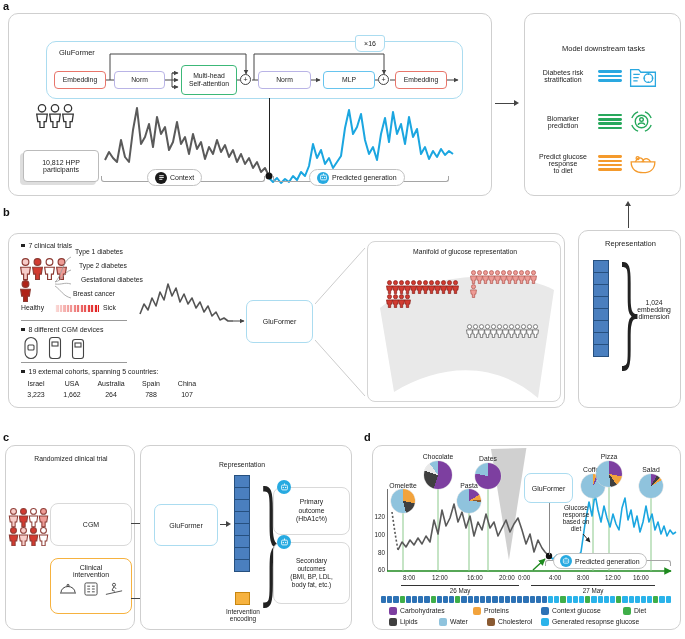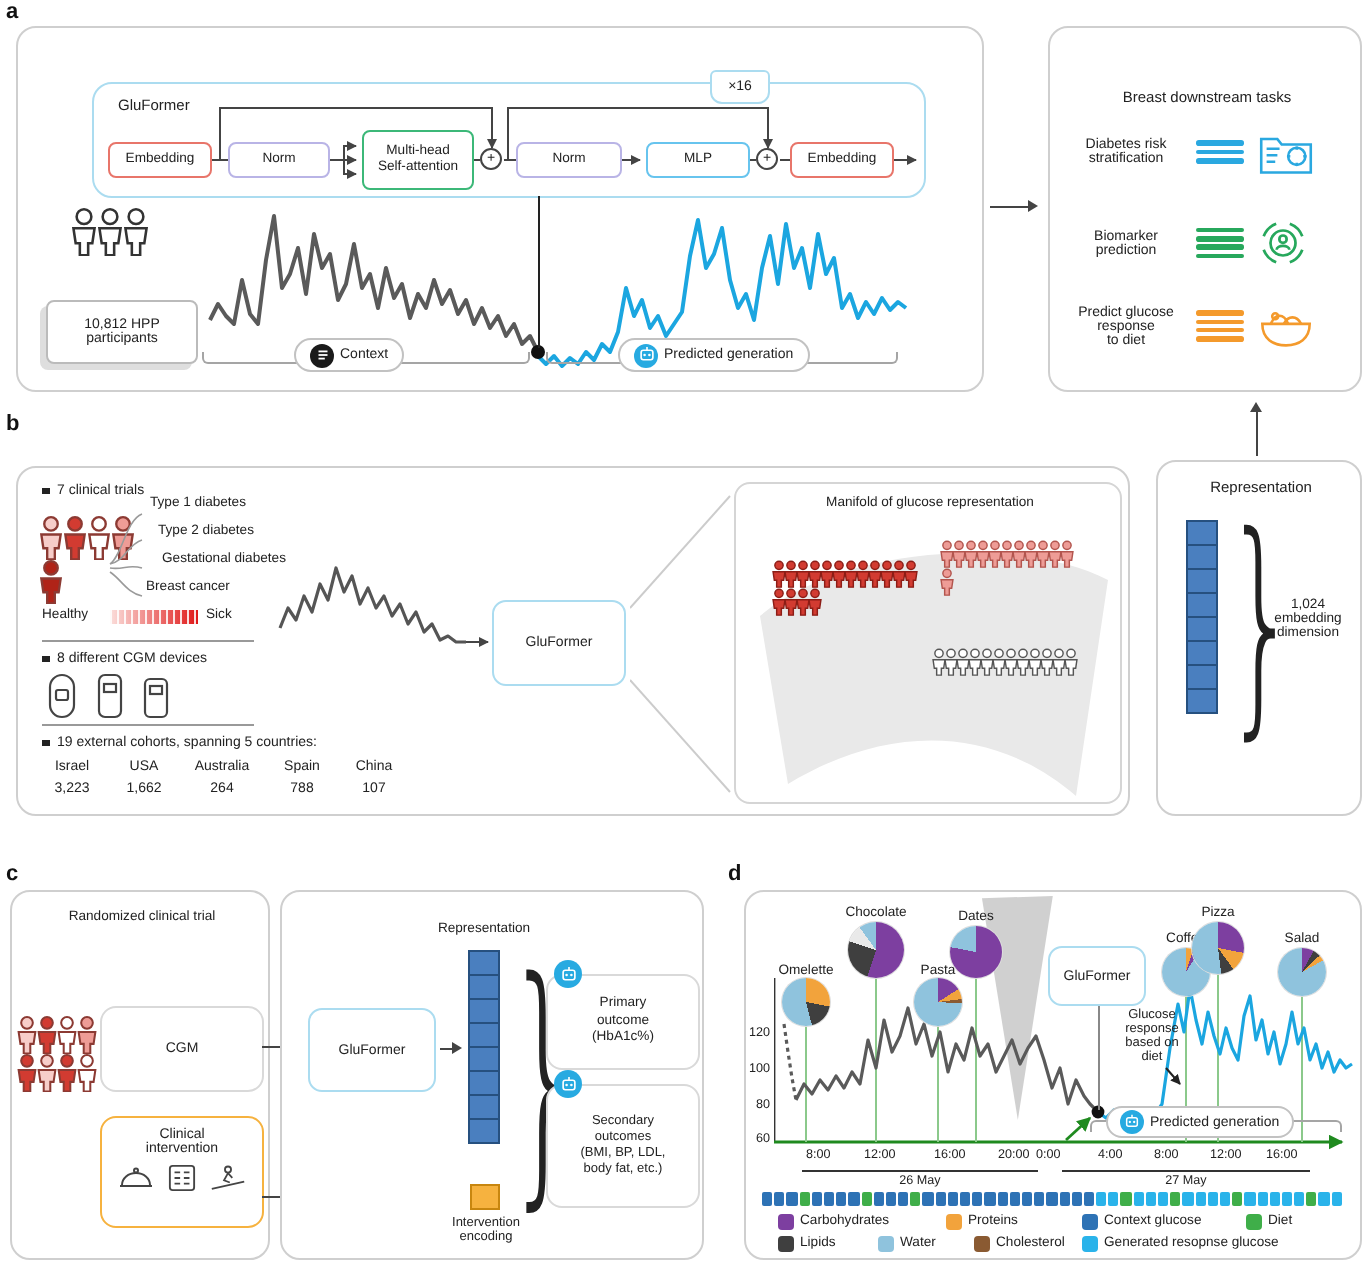--- a/index.html
+++ b/index.html
@@ -147,21 +147,21 @@
             <circle cx="7.3" cy="6" r="0.7" fill="#fff" stroke="none"></circle>
           </svg>
       </span>
       <span>Predicted generation</span>
     </div>
   </div>
 
   <div class="arr" style="left:495px;top:103px;width:22px"></div>
 
   <div class="panelbox" style="left:524px;top:13px;width:157px;height:183px">
-    <div class="ab ctr t75" style="left:0;top:30px;width:157px">Breast downstream tasks</div>
+    <div class="ab ctr t75" style="left:0;top:30px;width:157px">Model downstream tasks</div>
 
     <div class="task-row" style="left:10px;top:50px">
       <div class="ctr pre" style="width:56px">Diabetes risk
 stratification</div>
       <div>
         <div class="bar" style="background: rgb(42, 168, 224);"></div>
           <div class="bar" style="background: rgb(42, 168, 224);"></div>
           <div class="bar" style="background: rgb(42, 168, 224);"></div>
       </div>
       <svg width="28" height="24" viewBox="0 0 26 22" fill="none" stroke="#2aa8e0" stroke-width="1.2">

